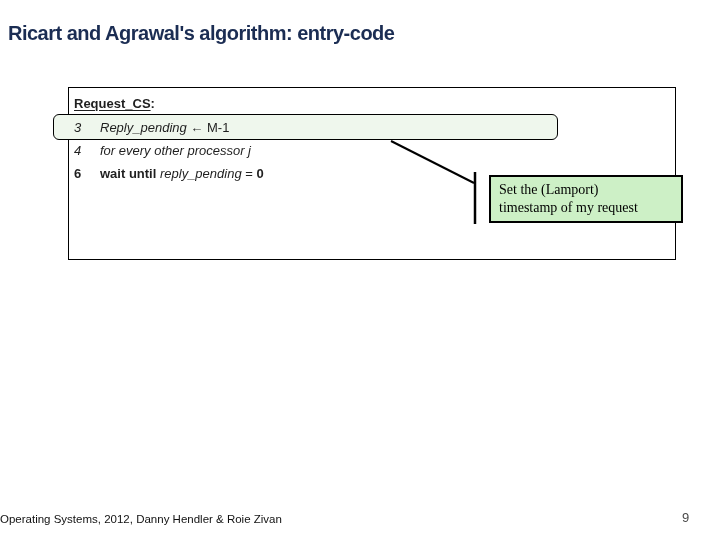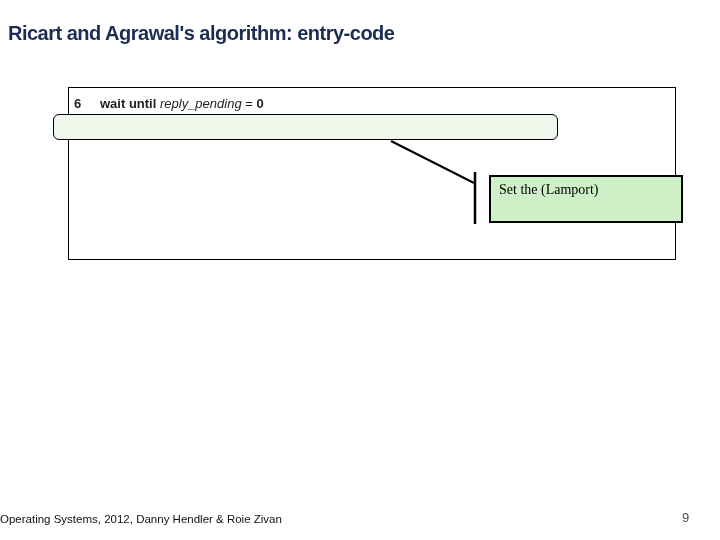--- a/index.html
+++ b/index.html
@@ -72,25 +72,29 @@
   <div class="outer-box"></div>
 
   <div class="highlight-box"></div>
 
   <svg class="leader-svg" width="720" height="540">
     <line x1="391" y1="141" x2="474" y2="183" stroke="#000" stroke-width="2"></line>
     <line x1="475" y1="172" x2="475" y2="224" stroke="#000" stroke-width="2.5"></line>
   </svg>
 
   <div class="code">
+    <div class="code-header"><span class="hdr-u">Request_CS</span><span>:</span></div>
     <div id="code-lines">
+        <div class="code-line"><span class="line-num seg-i">3</span><span class="line-text"><span class="seg-i">Reply_pending</span><span class="seg-b"> ← </span><span class="seg-n">M-1</span></span></div>
+        <div class="code-line"><span class="line-num seg-i">4</span><span class="line-text"><span class="seg-i">for every other processor j</span></span></div>
         <div class="code-line"><span class="line-num seg-b">6</span><span class="line-text"><span class="seg-b">wait until </span><span class="seg-i">reply_pending</span><span class="seg-n"> = </span><span class="seg-b">0</span></span></div>
       </div>
   </div>
 
   <div class="callout">
     <div>Set the (Lamport)</div>
+    <div>timestamp of my request</div>
   </div>
 
   <div class="footer-credits">Operating Systems, 2012, Danny Hendler &amp; Roie Zivan</div>
   <div class="page-number">9</div>
 
 </div>
 
 </body></html>

